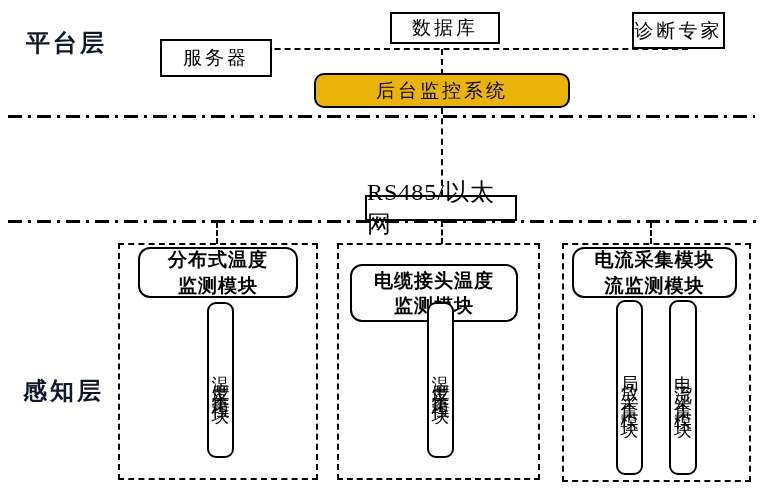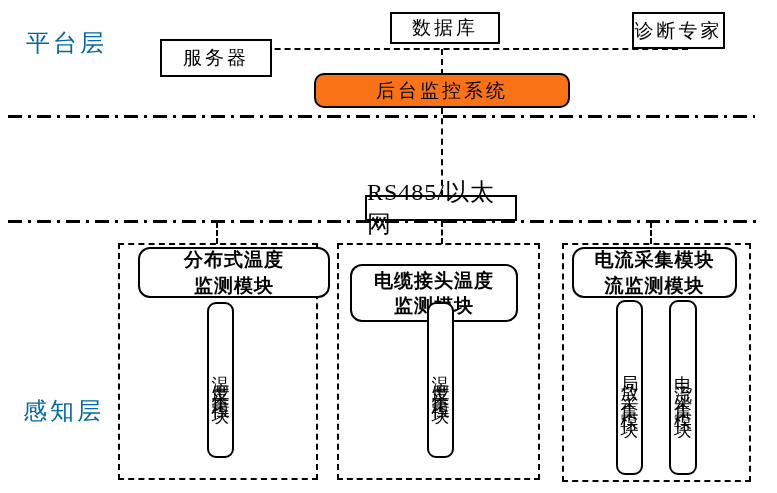--- a/index.html
+++ b/index.html
@@ -12,23 +12,23 @@
     height: 493px;
     background: #ffffff;
     overflow: hidden;
     color: #000;
   }
 
   
   .layer-label {
     position: absolute;
     font-size: 24px;
-    font-weight: normal;
+    font-weight: bold;
     letter-spacing: 3px;
-    color: #0369a1;
+    color: #0f172a;
     white-space: nowrap;
   }
 
   
   .rect-node {
     position: absolute;
     border: 2px solid #000;
     background: #ffffff;
     display: flex;
     align-items: center;
@@ -36,21 +36,21 @@
     font-size: 19px;
     letter-spacing: 3px;
     z-index: 3;
   }
 
   
   .round-node {
     position: absolute;
     border: 2px solid #000;
     border-radius: 10px;
-    background: #f97316;
+    background: #eab308;
     display: flex;
     align-items: center;
     justify-content: center;
     font-size: 19px;
     letter-spacing: 3px;
     z-index: 3;
   }
 
   
   .module-header {
@@ -127,42 +127,42 @@
       transparent 23px, transparent 29px
     );
   }
 </style>
 </head>
 <body>
 
 <div class="canvas">
 
   <div class="layer-label" style="left:26px; top:27px;">平台层</div>
-  <div class="layer-label" style="left:23px; top:375px;margin-top:20px;">感知层</div>
+  <div class="layer-label" style="left:23px; top:375px;">感知层</div>
 
   <div class="dashdot" style="left:8px; top:115px; width:747px;"></div>
   <div class="dashdot" style="left:8px; top:220px; width:749px;"></div>
 
   <div class="h-dashed" style="left:215px; top:48px; width:473px;"></div>
   <div class="v-dashed" style="left:441px; top:49px; height:26px;"></div>
   <div class="v-dashed" style="left:441px; top:108px; height:88px;"></div>
 
   <div class="rect-node" style="left:160px; top:12px; width:112px; height:38px;margin-top:27px;">服务器</div>
   <div class="rect-node" style="left:390px; top:12px; width:110px; height:32px;">数据库</div>
   <div class="rect-node" style="left:632px; top:12px; width:93px; height:37px;">诊断专家</div>
   <div class="round-node" style="left:314px; top:73px; width:256px; height:35px;">后台监控系统</div>
 
   <div class="rect-node" style="left:365px; top:195px; width:152px; height:26px; font-size:24px; letter-spacing:1px;">RS485/以太网</div>
 
   <div class="v-dashed" style="left:216px; top:222px; height:22px;"></div>
   <div class="v-dashed" style="left:441px; top:221px; height:23px;"></div>
   <div class="v-dashed" style="left:650px; top:222px; height:22px;"></div>
 
   <div class="group-box" style="left:118px; top:243px; width:200px; height:237px;"></div>
-  <div class="module-header" style="left:138px; top:247px; width:192px; height:51px;">分布式温度
+  <div class="module-header" style="left:138px; top:247px; width:160px; height:51px;">分布式温度
 监测模块</div>
   <div class="collector short" style="left:207px; top:302px; width:27px; height:156px;">
     <span class="vtext">温度采集模块</span>
   </div>
 
   <div class="group-box" style="left:337px; top:243px; width:203px; height:237px;"></div>
   <div class="module-header" style="left:350px; top:264px; width:168px; height:58px;">电缆接头温度
 监测模块</div>
   <div class="collector short" style="left:427px; top:302px; width:27px; height:156px;">
     <span class="vtext">温度采集模块</span>

